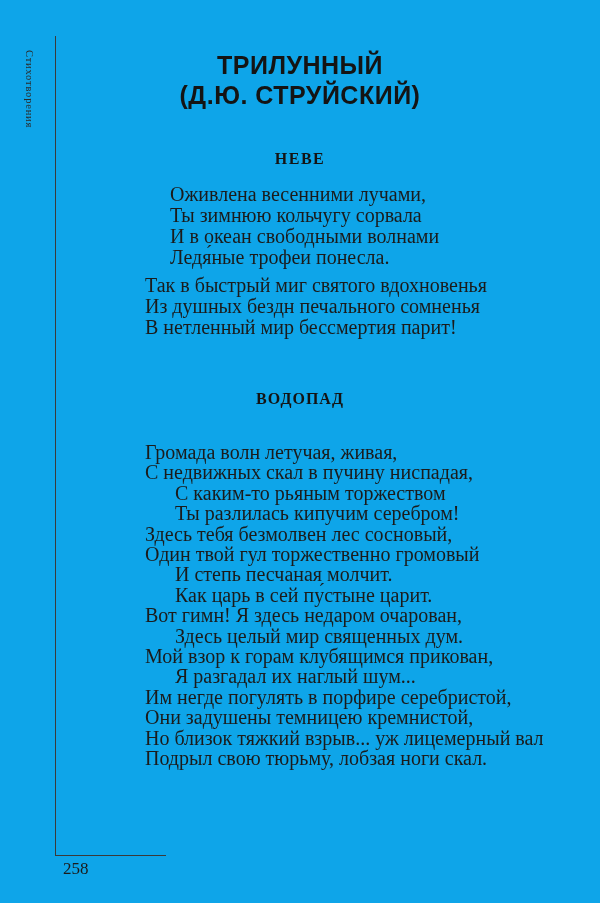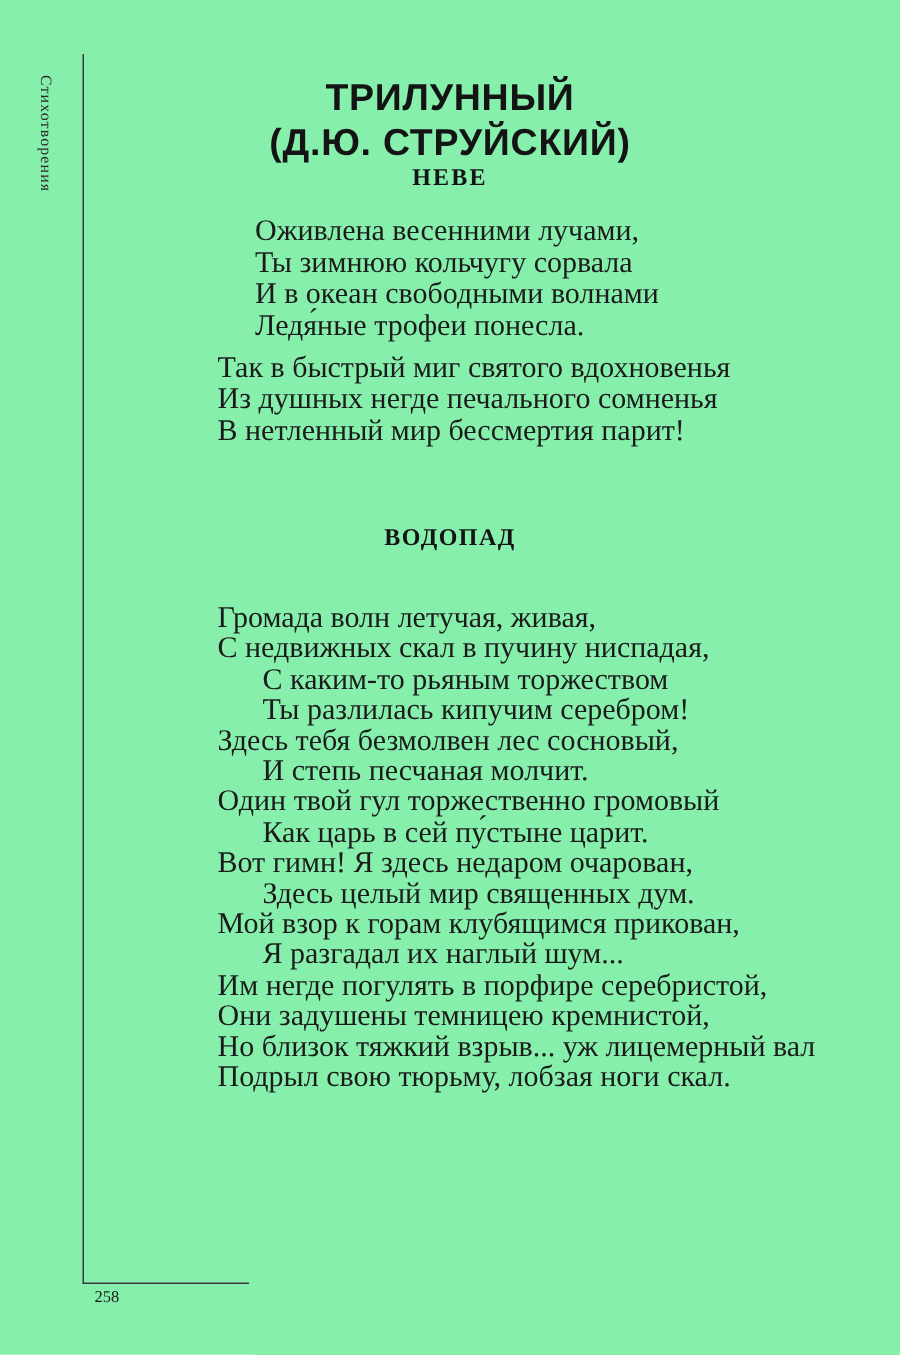--- a/index.html
+++ b/index.html
@@ -4,59 +4,59 @@
 <style>
   html, body { margin: 0; padding: 0; }
   body {
     width: 600px; height: 903px;
     background: #ffffff;
     position: relative;
     font-family: "Liberation Serif", serif;
     color: #1b1b1b;
     overflow: hidden;
   }
-  .page { position: absolute; inset: 0; background: #86efac; text-decoration: underline; }
+  .page { position: absolute; inset: 0; background: #0ea5e9; text-decoration: underline; }
 
   .left-rule {
     position: absolute; left: 55px; top: 36px;
     width: 1px; height: 820px; background: #3a3a3a;
   }
   .sidebar-label {
     position: absolute; left: 24px; top: 50px;
     writing-mode: vertical-rl; text-orientation: sideways;
     font-size: 10.5px; letter-spacing: 0.8px; color: #2a2a2a;
   }
   .footer-rule {
     position: absolute; left: 55px; top: 855px;
     width: 111px; height: 1px; background: #3a3a3a;
   }
   .page-number {
     position: absolute; left: 63px; top: 859px;
-    font-size: 11px; color: #1b1b1b;
+    font-size: 17px; color: #1b1b1b;
   }
 
   .content { position: absolute; left: 0; top: 0; width: 600px; }
 
   .author-title {
     margin: 50px 0 0 0;
     text-align: center;
     font-family: "Liberation Sans", sans-serif;
     font-weight: bold;
     font-size: 25px; line-height: 30px;
     letter-spacing: 0.5px;
     color: #141414;
   }
 
   .poem-title {
     text-align: center;
     font-weight: bold;
     font-size: 16px;
     color: #141414;
   }
-  .pt-neve    { letter-spacing: 1.5px; }
+  .pt-neve    { margin-top: 40px; letter-spacing: 1.5px; }
   .pt-vodopad { margin-top: 52px; letter-spacing: 1px; }
 
   .line { font-size: 20px; line-height: 21px; white-space: nowrap; }
 
   .stanza-1 { margin: 16px 0 0 170px; }
   .stanza-2 { margin: 7px  0 0 145px; }
   .poem-2   { margin: 34px 12px 0 145px; }
   .poem-2 .line { line-height: 20.4px; }
   .indent { padding-left: 30px; }
 </style>
@@ -76,34 +76,34 @@
 
     <div class="stanza stanza-1">
       <div class="line">Оживлена весенними лучами,</div>
       <div class="line">Ты зимнюю кольчугу сорвала</div>
       <div class="line">И в океан свободными волнами</div>
       <div class="line">Ледя́ные трофеи понесла.</div>
     </div>
 
     <div class="stanza stanza-2">
       <div class="line">Так в быстрый миг святого вдохновенья</div>
-      <div class="line">Из душных негде печального сомненья</div>
+      <div class="line">Из душных бездн печального сомненья</div>
       <div class="line">В нетленный мир бессмертия парит!</div>
     </div>
 
     <div class="poem-title pt-vodopad">ВОДОПАД</div>
 
     <div class="stanza poem-2">
       <div class="line">Громада волн летучая, живая,</div>
       <div class="line">С недвижных скал в пучину ниспадая,</div>
       <div class="line indent">С каким-то рьяным торжеством</div>
       <div class="line indent">Ты разлилась кипучим серебром!</div>
       <div class="line">Здесь тебя безмолвен лес сосновый,</div>
+      <div class="line">Один твой гул торжественно громовый</div>
       <div class="line indent">И степь песчаная молчит.</div>
-      <div class="line">Один твой гул торжественно громовый</div>
       <div class="line indent">Как царь в сей пу́стыне царит.</div>
       <div class="line">Вот гимн! Я здесь недаром очарован,</div>
       <div class="line indent">Здесь целый мир священных дум.</div>
       <div class="line">Мой взор к горам клубящимся прикован,</div>
       <div class="line indent">Я разгадал их наглый шум...</div>
       <div class="line">Им негде погулять в порфире серебристой,</div>
       <div class="line">Они задушены темницею кремнистой,</div>
       <div class="line">Но близок тяжкий взрыв... уж лицемерный вал</div>
       <div class="line">Подрыл свою тюрьму, лобзая ноги скал.</div>
     </div>

